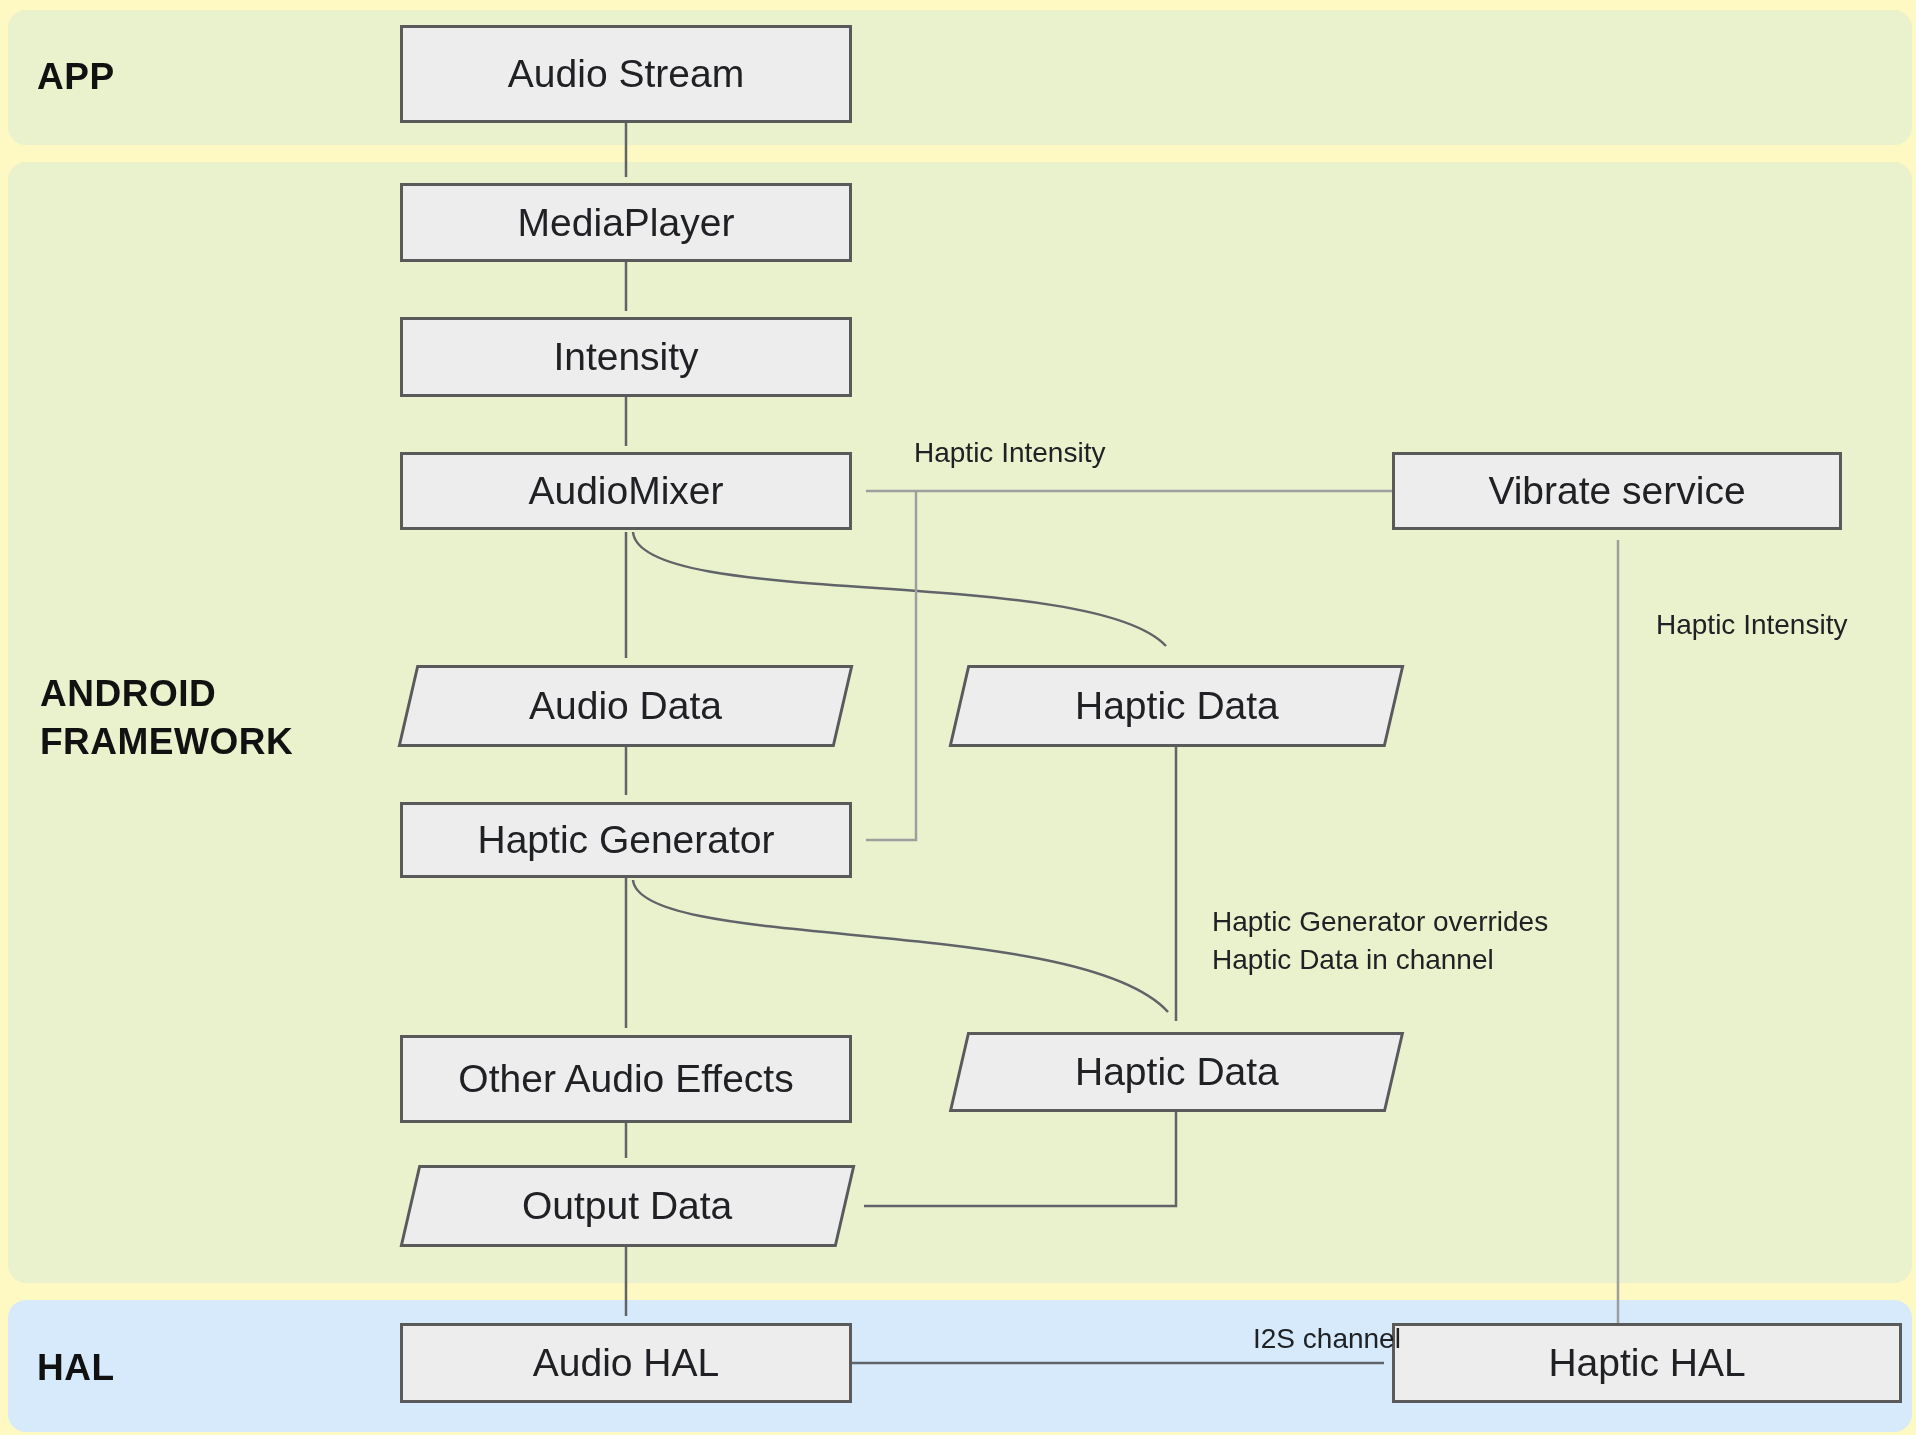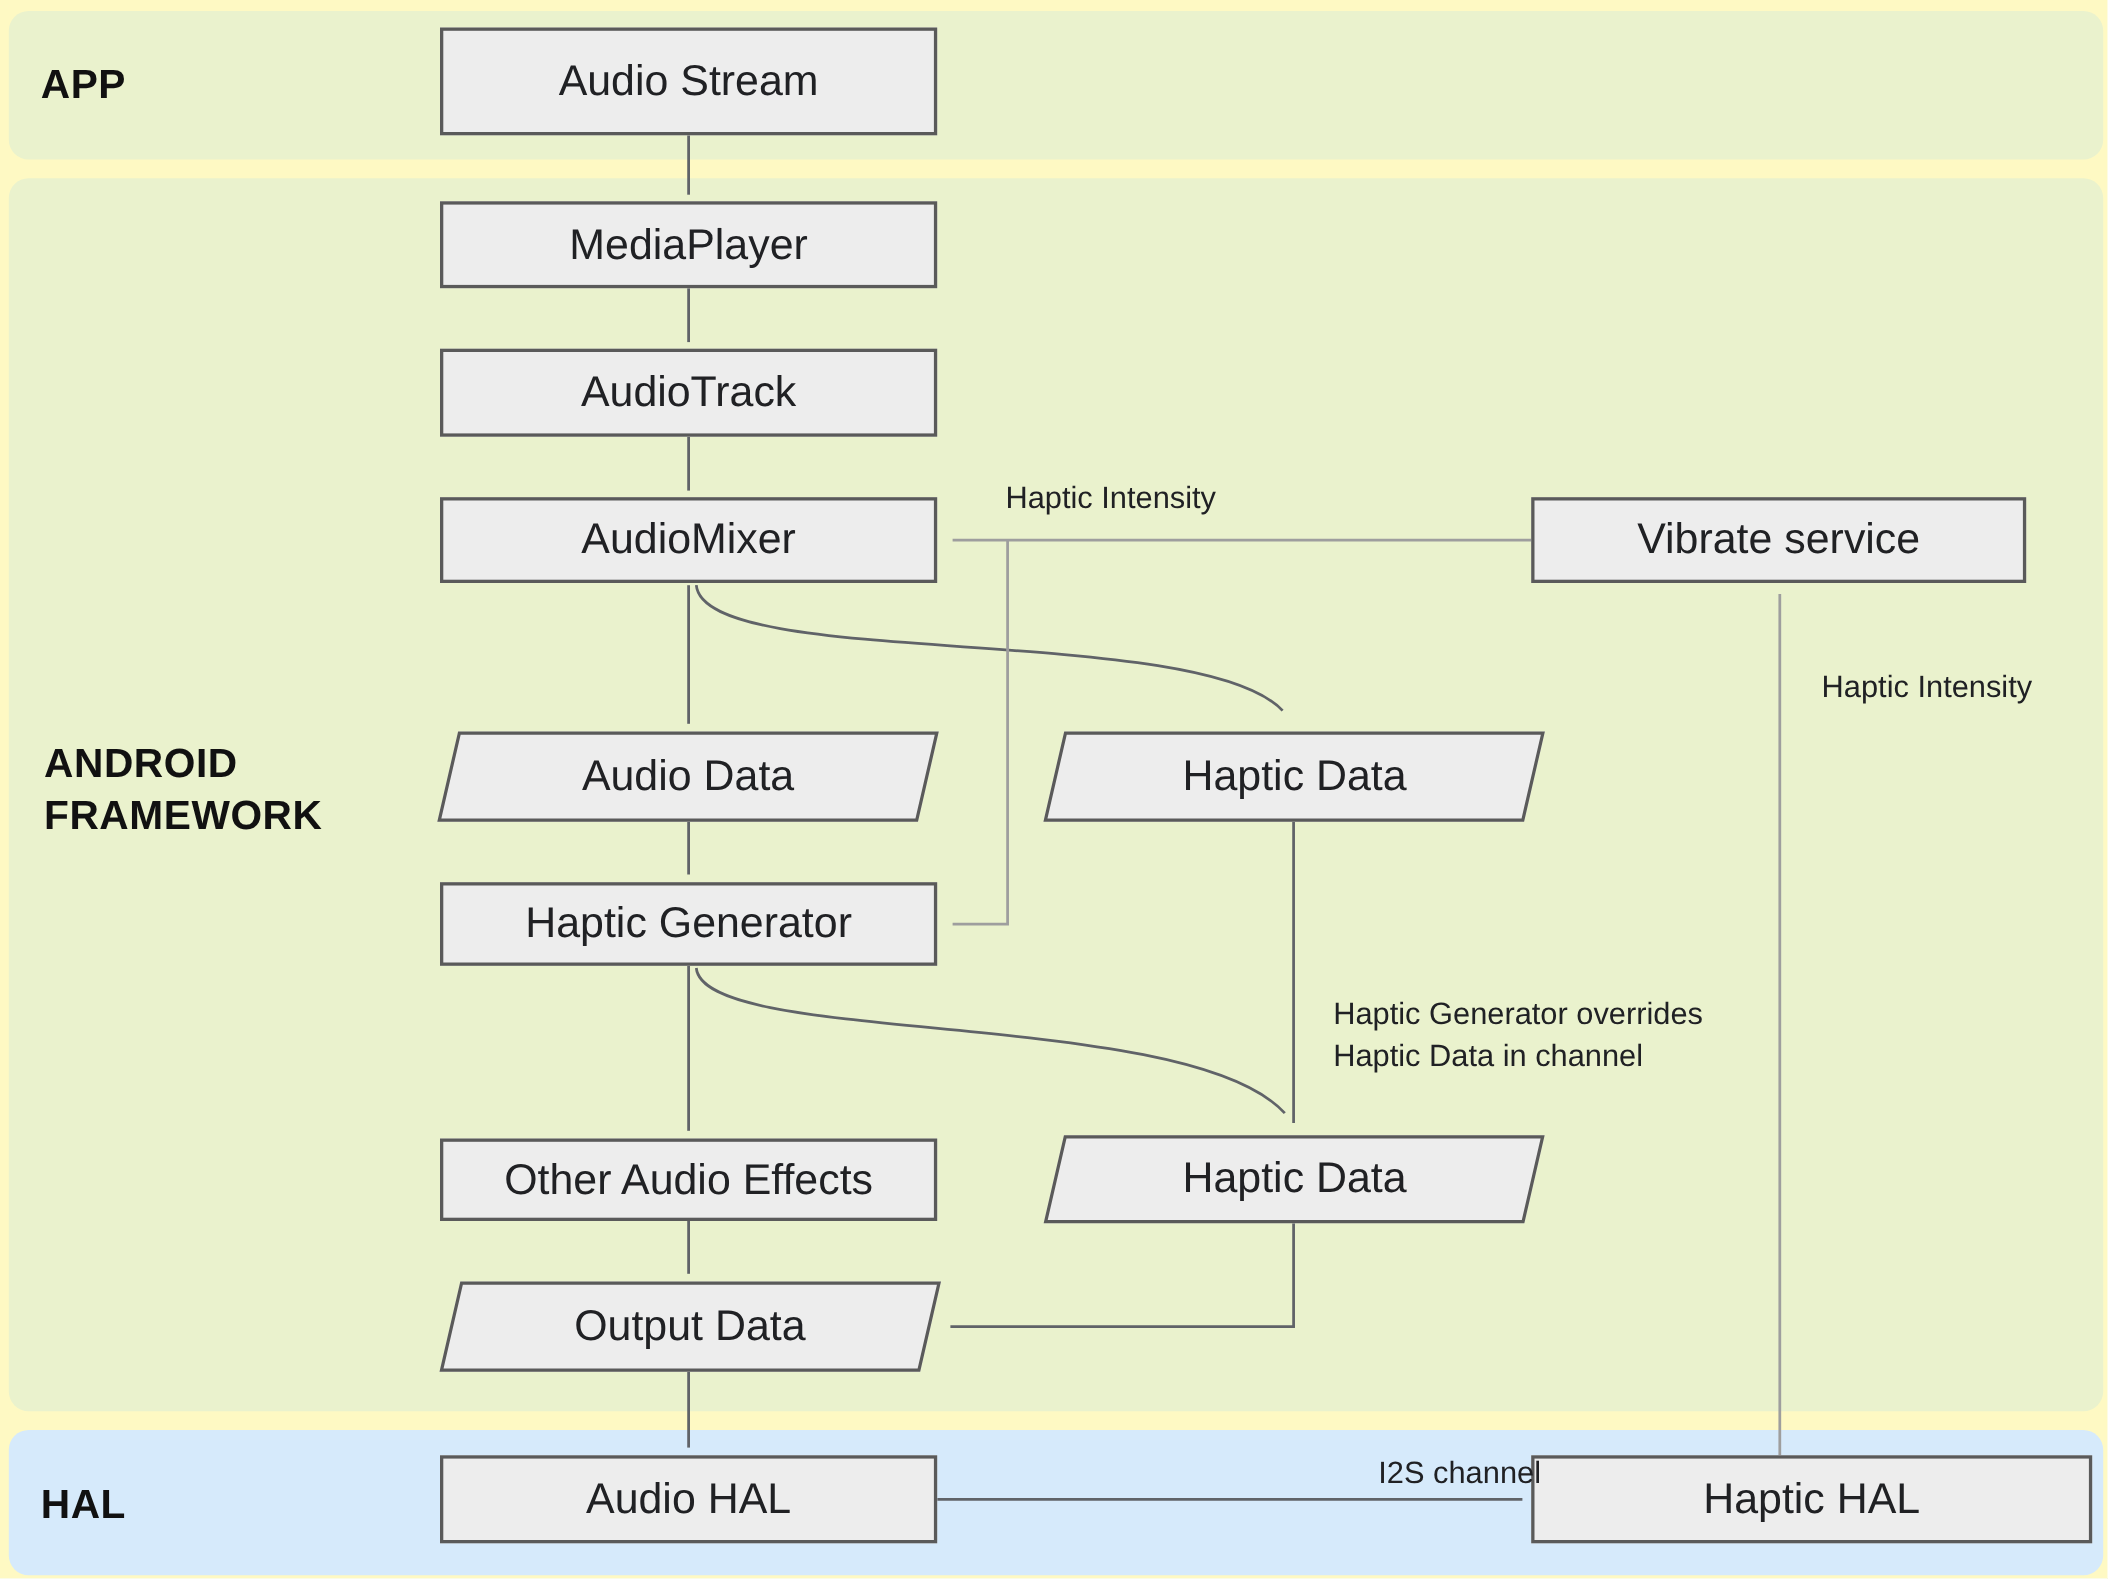--- a/index.html
+++ b/index.html
@@ -72,38 +72,38 @@
     <path class="wire-gray" marker-end="url(#mGray)" d="M1618,1323 L1618,540"></path>
   </svg>
 
   <div class="node" style="left:400px;top:25px;width:452px;height:98px;">
     <span class="nlabel">Audio Stream</span>
   </div>
   <div class="node" style="left:400px;top:183px;width:452px;height:79px;">
     <span class="nlabel">MediaPlayer</span>
   </div>
   <div class="node" style="left:400px;top:317px;width:452px;height:80px;">
-    <span class="nlabel">AudioTrack</span>
+    <span class="nlabel">Intensity</span>
   </div>
   <div class="node" style="left:400px;top:452px;width:452px;height:78px;">
     <span class="nlabel">AudioMixer</span>
   </div>
   <div class="node" style="left:1392px;top:452px;width:450px;height:78px;">
     <span class="nlabel">Vibrate service</span>
   </div>
   <div class="node par" style="left:407px;top:665px;width:437px;height:82px;">
     <span class="nlabel">Audio Data</span>
   </div>
   <div class="node par" style="left:958px;top:665px;width:437px;height:82px;">
     <span class="nlabel">Haptic Data</span>
   </div>
   <div class="node" style="left:400px;top:802px;width:452px;height:76px;text-align:center;">
     <span class="nlabel">Haptic Generator</span>
   </div>
-  <div class="node" style="left:400px;top:1035px;width:452px;height:75px;">
+  <div class="node" style="left:400px;top:1035px;width:452px;height:88px;">
     <span class="nlabel">Other Audio Effects</span>
   </div>
   <div class="node par" style="left:958px;top:1032px;width:437px;height:80px;">
     <span class="nlabel">Haptic Data</span>
   </div>
   <div class="node par" style="left:409px;top:1165px;width:437px;height:82px;">
     <span class="nlabel">Output Data</span>
   </div>
   <div class="node" style="left:400px;top:1323px;width:452px;height:80px;">
     <span class="nlabel">Audio HAL</span>

